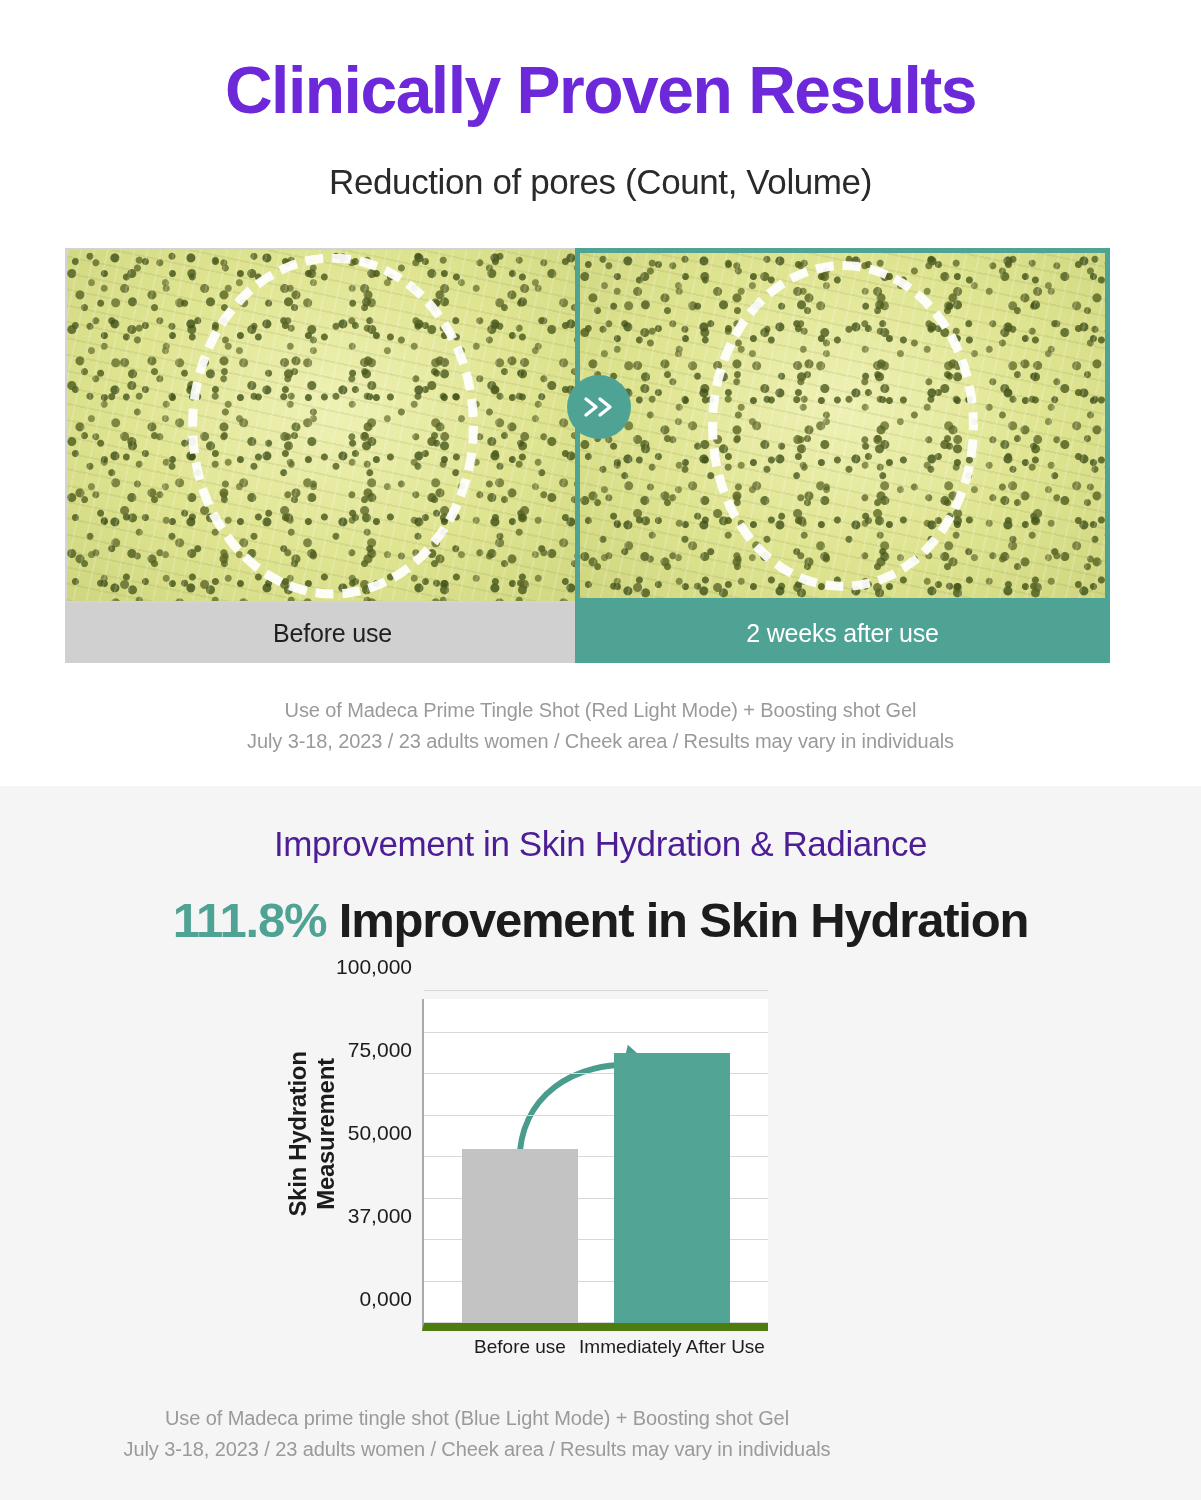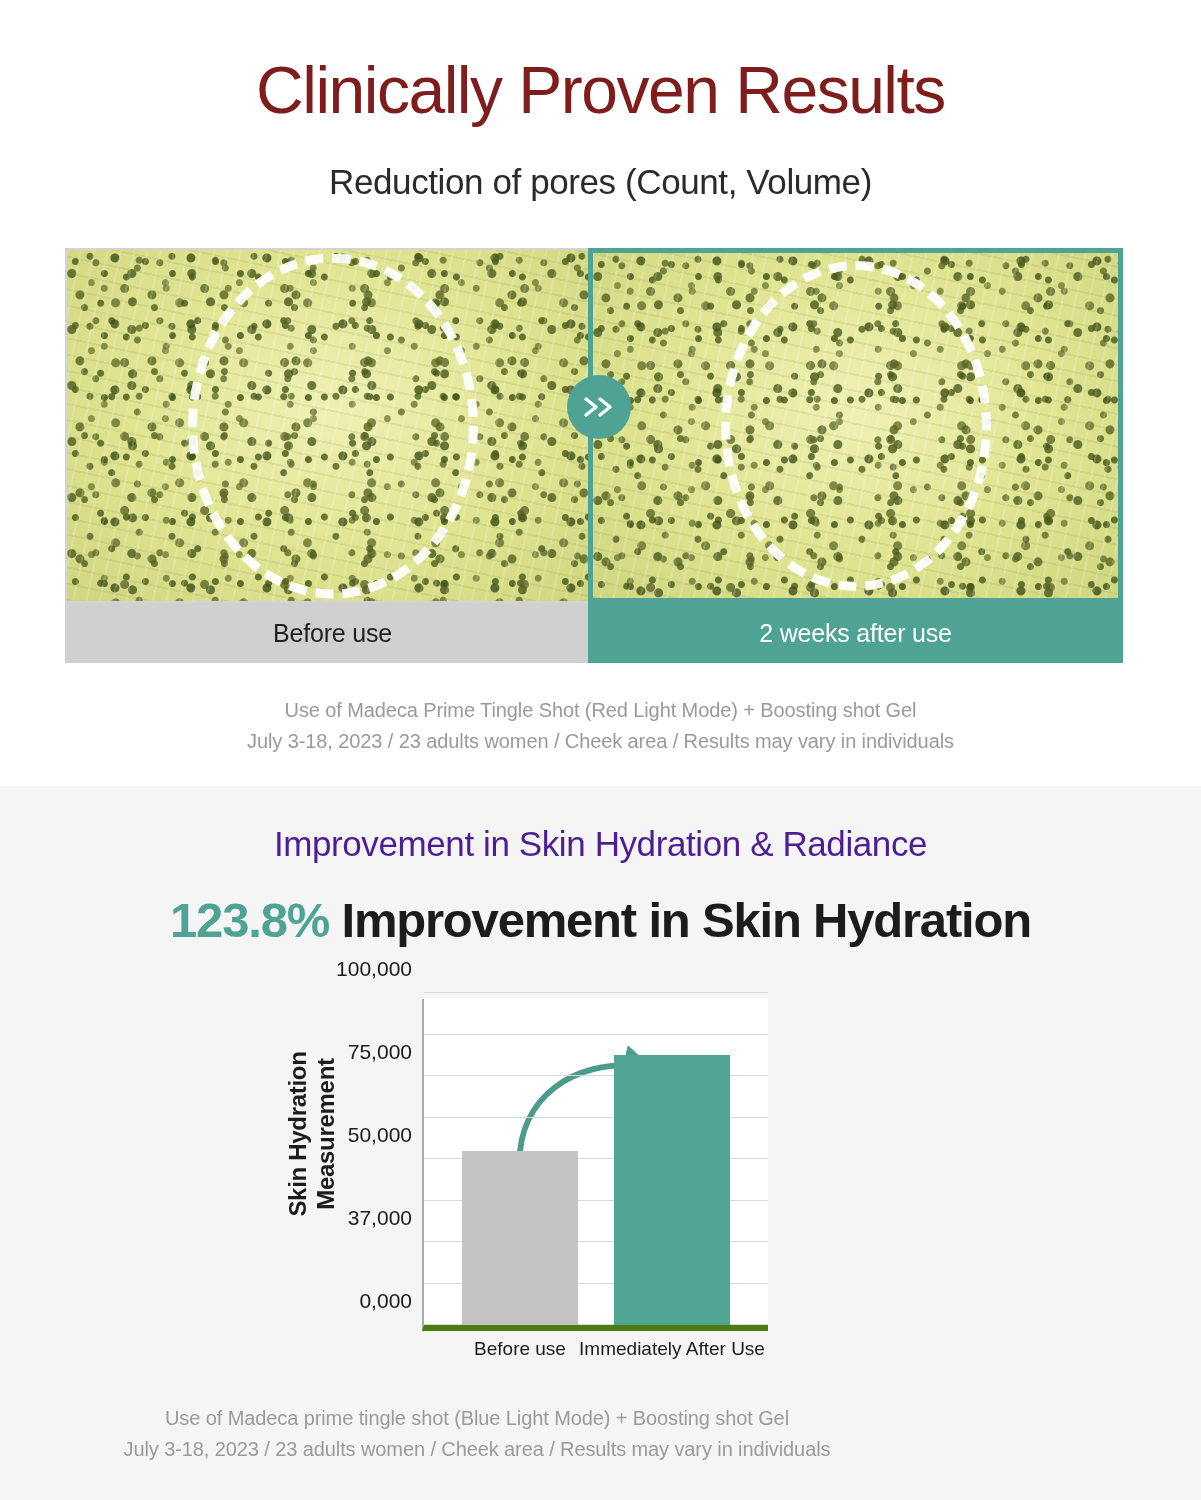--- a/index.html
+++ b/index.html
@@ -13,37 +13,37 @@
   .page { position:relative; width:1201px; height:1500px; overflow:hidden; }
 
   
   .section-pores {
     position:absolute; left:0; top:0; width:1201px; height:786px;
     background:#ffffff;
   }
   .main-title {
     position:absolute; left:0; top:55px; width:1201px;
     text-align:center;
-    font-size:66px; font-weight:normal; letter-spacing:-1.5px;
-    color:#7f1d1d; line-height:1.08;
+    font-size:66px; font-weight:bold; letter-spacing:-1.5px;
+    color:#6d28d9; line-height:1.08;
   }
   .sub-title {
     position:absolute; left:0; top:162px; width:1201px;
     text-align:center;
     font-size:35px; font-weight:normal; color:#2a2a2a;
     letter-spacing:-0.4px;
   }
 
   
   .compare {
     position:absolute; left:65px; top:248px; width:1070px; height:415px;
   }
   .pane { position:absolute; top:0; height:415px; width:535px; }
   .pane-before { left:0; }
-  .pane-after  { left:523px;text-decoration:underline; }
+  .pane-after  { left:510px;text-decoration:underline; }
 
   .photo {
     position:absolute; left:0; top:0; width:100%; height:355px;
     overflow:hidden;
   }
   .photo-before { border:2px solid #d3d3d5; }
   .photo-after  { border:5px solid #4fa395; }
 
   .skin {
     position:absolute; left:0; top:0; width:100%; height:100%;
@@ -136,21 +136,21 @@
     position:absolute; left:-88px; top:120px;
     width:300px; text-align:center;
     font-size:24px; font-weight:bold; color:#1c1c1c;
     transform:rotate(-90deg); transform-origin:center center;
     letter-spacing:-0.3px;
   }
   .plot {
     position:absolute; left:172px; top:13px; width:346px; height:332px;
     background:#ffffff;
     border-left:2px solid #aaaaaa;
-    border-bottom:6px solid #4d7c0f;
+    border-bottom:8px solid #4d7c0f;
   }
   .gridline {
     position:absolute; left:0; width:100%; height:1px; background:#d8d8d8;
   }
   .ytick {
     position:absolute; right:100%; margin-right:12px;
     transform:translateY(-50%);
     font-size:21px; color:#1c1c1c; white-space:nowrap;
   }
   .bar {
@@ -219,21 +219,21 @@
       <div>Use of Madeca Prime Tingle Shot (Red Light Mode) + Boosting shot Gel</div>
       <div>July 3-18, 2023 / 23 adults women / Cheek area / Results may vary in individuals</div>
     </div>
   </div>
 
   <div class="section-hydration">
 
     <div class="hyd-title">Improvement in Skin Hydration &amp; Radiance</div>
 
     <div class="hyd-headline">
-      <span class="hyd-pct">123.8%</span><span> Improvement in Skin Hydration</span>
+      <span class="hyd-pct">111.8%</span><span> Improvement in Skin Hydration</span>
     </div>
 
     <div class="chart">
       <div class="y-axis-title">Skin Hydration Measurement</div>
 
       <div class="plot" id="plot">
         <svg class="arrow-layer" viewBox="0 0 346 332" preserveAspectRatio="none">
           <path d="M96 167 C 96 100, 150 62, 218 68" fill="none" stroke="#4a9c8d" stroke-width="6" stroke-linecap="round"></path>
           <path d="M205 47 L231 71 L198 78 Z" fill="#4a9c8d"></path>
         </svg>

